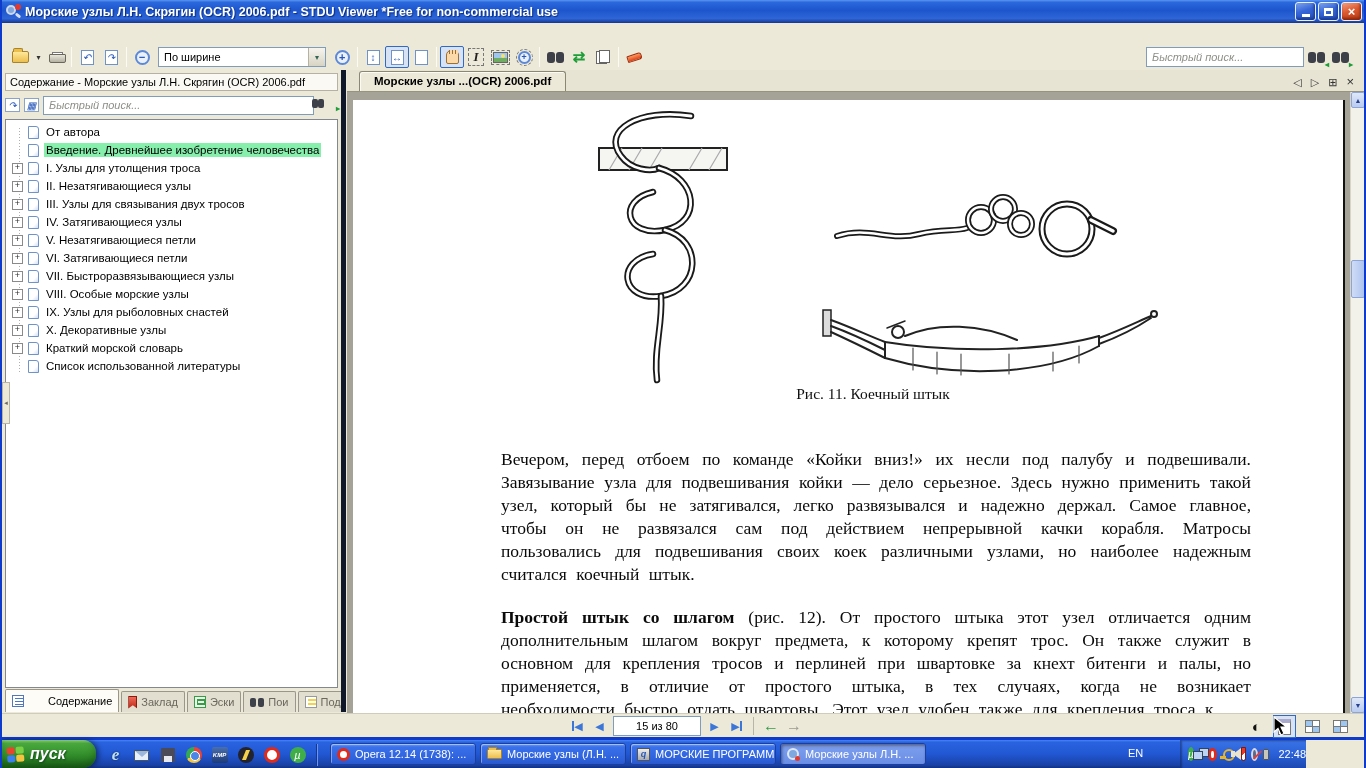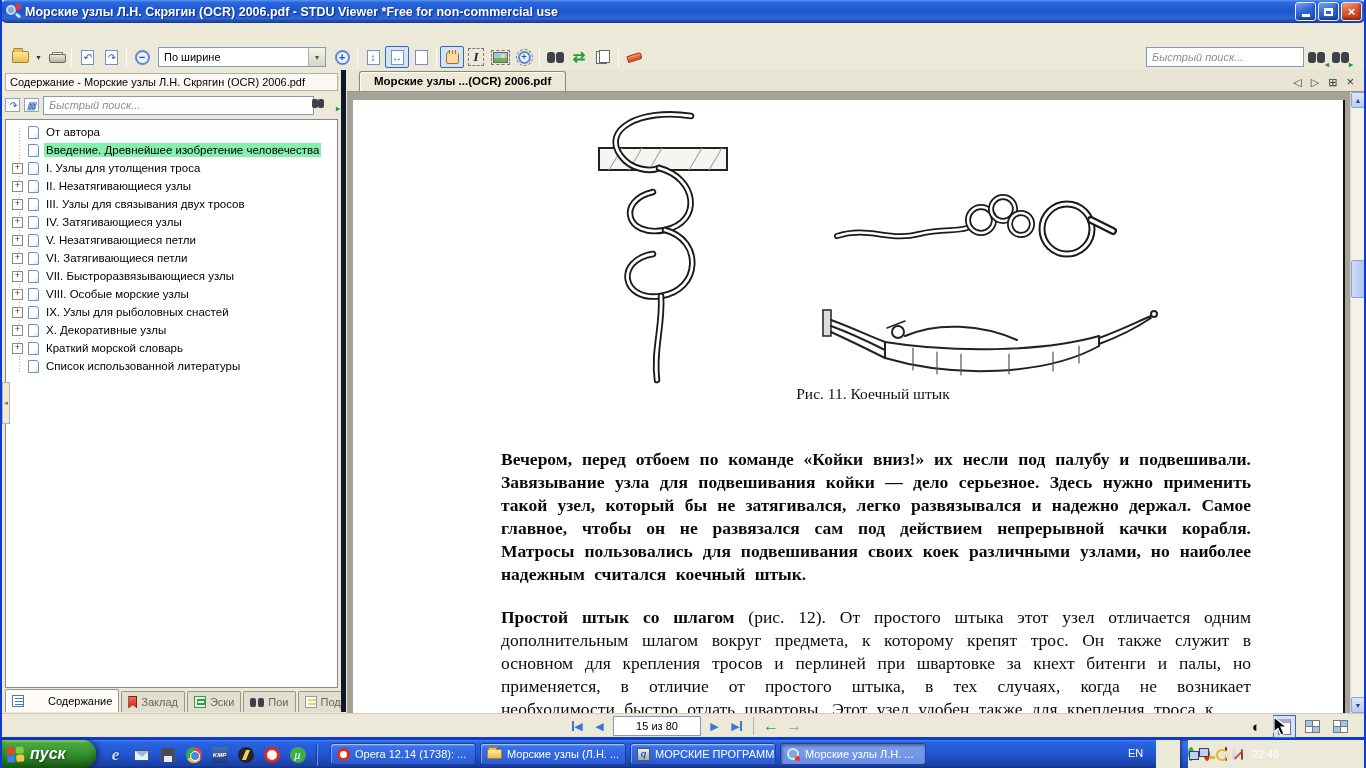--- a/index.html
+++ b/index.html
@@ -4,21 +4,21 @@
 <style>
   * { box-sizing: border-box; margin: 0; padding: 0; }
   body { margin: 0; background: #444; }
   .screen { position: relative; width: 1366px; height: 768px; overflow: hidden;
             font-family: "Liberation Sans", sans-serif; font-size: 11px; background: #ece9d8;
             border-left: 2px solid #0f3bcd; border-right: 2px solid #0f3bcd; }
 
   
   .titlebar { position: absolute; top: 0; left: -2px; width: 1366px; height: 23px;
     background: linear-gradient(180deg,#5a96f0 0%,#2b68dd 10%,#1d55cc 45%,#2e66d8 80%,#16368f 100%);
-    display: flex; align-items: center; padding: 0 3px; color: #fff; border-radius: 7px; }
+    display: flex; align-items: center; padding: 0 3px; color: #fff; }
   .app-icon { width: 16px; height: 16px; margin: 0 4px 0 2px; position: relative; }
   .app-icon .lens { position:absolute; left:1px; top:1px; width:10px; height:10px; border:2px solid #cfd9ee; border-radius:50%; background:#7fa8e0; }
   .app-icon .handle { position:absolute; left:10px; top:10px; width:6px; height:3px; background:#d6dff2; transform:rotate(40deg); border-radius:2px; }
   .app-icon .dot { position:absolute; right:0; top:0; width:6px; height:6px; background:#e23b2e; border-radius:50%; }
   .title-text { flex: 1; font-weight: bold; font-size: 12.5px; text-shadow: 1px 1px 1px #0a2a78; white-space: nowrap; overflow: hidden; }
   .tbtns { display: flex; gap: 2px; margin-right: 1px; }
   .tbtn { width: 21px; height: 19px; border-radius: 3px; border: 1px solid #e8f0fc;
     display: flex; align-items: center; justify-content: center; color:#fff; font-weight:bold; }
   .tbtn.blue { background: linear-gradient(160deg,#7da4ec 0%,#3766d8 45%,#2450b8 100%); box-shadow: inset -1px -2px 3px #1a3a90; }
   .tbtn.red { background: linear-gradient(160deg,#f0a084 0%,#dd5a30 45%,#b53914 100%); box-shadow: inset -1px -2px 3px #8a2408; font-size:13px; }
@@ -120,21 +120,21 @@
     border-radius: 3px 3px 0 0; font-weight: bold; font-size: 11.5px; box-shadow: inset 1px 1px 0 #fbfaf4; }
   .tabctrl { margin-left: auto; display: flex; gap: 9px; align-items: center; padding: 0 10px 4px 0; color: #333; font-size: 11px; }
   .tabctrl span { line-height: 10px; }
   .docview { position: relative; height: 621px; background: #a5a398; overflow: hidden; }
   .page { position: absolute; left: 6px; top: 8px; width: 992px; height: 613px; background: #fff;
     border-right: 2px solid #111; overflow: hidden; font-family: "Liberation Serif", serif; }
   .fig-caption { position: absolute; left: 340px; top: 285px; width: 360px; text-align: center;
     font-size: 15.5px; color: #111; }
   .para { position: absolute; left: 148px; width: 750px; text-align: justify; font-size: 17.5px;
     line-height: 23px; color: #0a0a0a; word-spacing: 5px; }
-  .p1 { top: 348px; font-weight: bold; } .p2 { top: 506px; }
+  .p1 { top: 348px; } .p2 { top: 506px; }
   .b { font-weight: bold; }
   
   .vscroll { position: absolute; right: 0; top: 0; width: 14px; height: 621px; background: #f2f1ea; border-left: 1px solid #d8d5c4; }
   .sbtn { position: absolute; left: 0; width: 14px; height: 16px; background: linear-gradient(#dfe8f8,#b9cbf0); border: 1px solid #8ca4d8;
     border-radius: 2px; display: flex; align-items: center; justify-content: center; font-size: 7px; color: #27408f; }
   .sbtn.up { top: 0; } .sbtn.down { bottom: 0; }
   .sthumb { position: absolute; left: 0; top: 168px; width: 14px; height: 38px; background: linear-gradient(90deg,#cfdcf6,#aec4ef); border: 1px solid #8ca4d8; border-radius: 2px; }
 
   
   .bottombar { position: absolute; left: 0; right: 0; bottom: 0; height: 27px; background: #ece9d8; border-top: 1px solid #cfccbc; border-bottom: 3px solid #0f3bcd; }
@@ -148,21 +148,21 @@
   .hbtn.back { color: #2f9e46; } .hbtn.fwd { color: #9a9a8e; }
   .viewbtns { position: absolute; right: 12px; top: 1px; display: flex; gap: 5px; align-items: center; }
   .vb { width: 23px; height: 23px; display: flex; align-items: center; justify-content: center; border: 1px solid transparent; }
   .vb.selected { border-color: #316ac5; background: #d7e2f5; }
   .vb-bright { font-size: 15px; color: #111; line-height: 14px; }
   .vb-page { width: 13px; height: 16px; background: #fff; border: 1px solid #777; border-top: 4px solid #aac; }
   .vb-split { width: 15px; height: 13px; display: grid; grid-template-columns: 1fr 1fr; grid-template-rows: 1fr 1fr; gap: 1px; background: #777; border: 1px solid #777; }
   .vb-split i { background: #fff; } .vb-split i.f { background: #9ec6ee; }
 
   
-  .taskbar { position: absolute; left: -2px; bottom: 0; width: 1156px; height: 28px;
+  .taskbar { position: absolute; left: -2px; bottom: 0; width: 1306px; height: 28px;
     background: linear-gradient(180deg,#4484f4 0%,#2a63e0 8%,#2157d2 50%,#1941a5 90%,#12307e 100%); }
   .start { position: absolute; left: 0; top: 0; width: 96px; height: 28px;
     background: linear-gradient(180deg,#8ed07c 0%,#4aa93f 12%,#2f8a28 60%,#1d651a 100%);
     border-radius: 0 13px 13px 0; display: flex; align-items: center; padding-left: 7px; gap: 6px;
     color: #fff; font-weight: bold; font-style: italic; font-size: 16px; text-shadow: 1px 1px 2px #14481a;
     box-shadow: inset 0 -4px 8px rgba(0,40,0,.35), 3px 0 5px rgba(0,0,0,.4); }
   .flag { width: 17px; height: 15px; display: grid; grid-template-columns: 1fr 1fr; grid-template-rows: 1fr 1fr; gap: 1px; transform: rotate(-4deg); }
   .flag i { border-radius: 2px; } .flag .r { background: #e8462c; } .flag .g { background: #7ad045; } .flag .b2 { background: #3d7ef0; } .flag .y { background: #f5c441; }
   .qlaunch { position: absolute; left: 106px; top: 4px; display: flex; gap: 7px; align-items: center; }
   .qi { width: 19px; height: 19px; display: flex; align-items: center; justify-content: center; }

